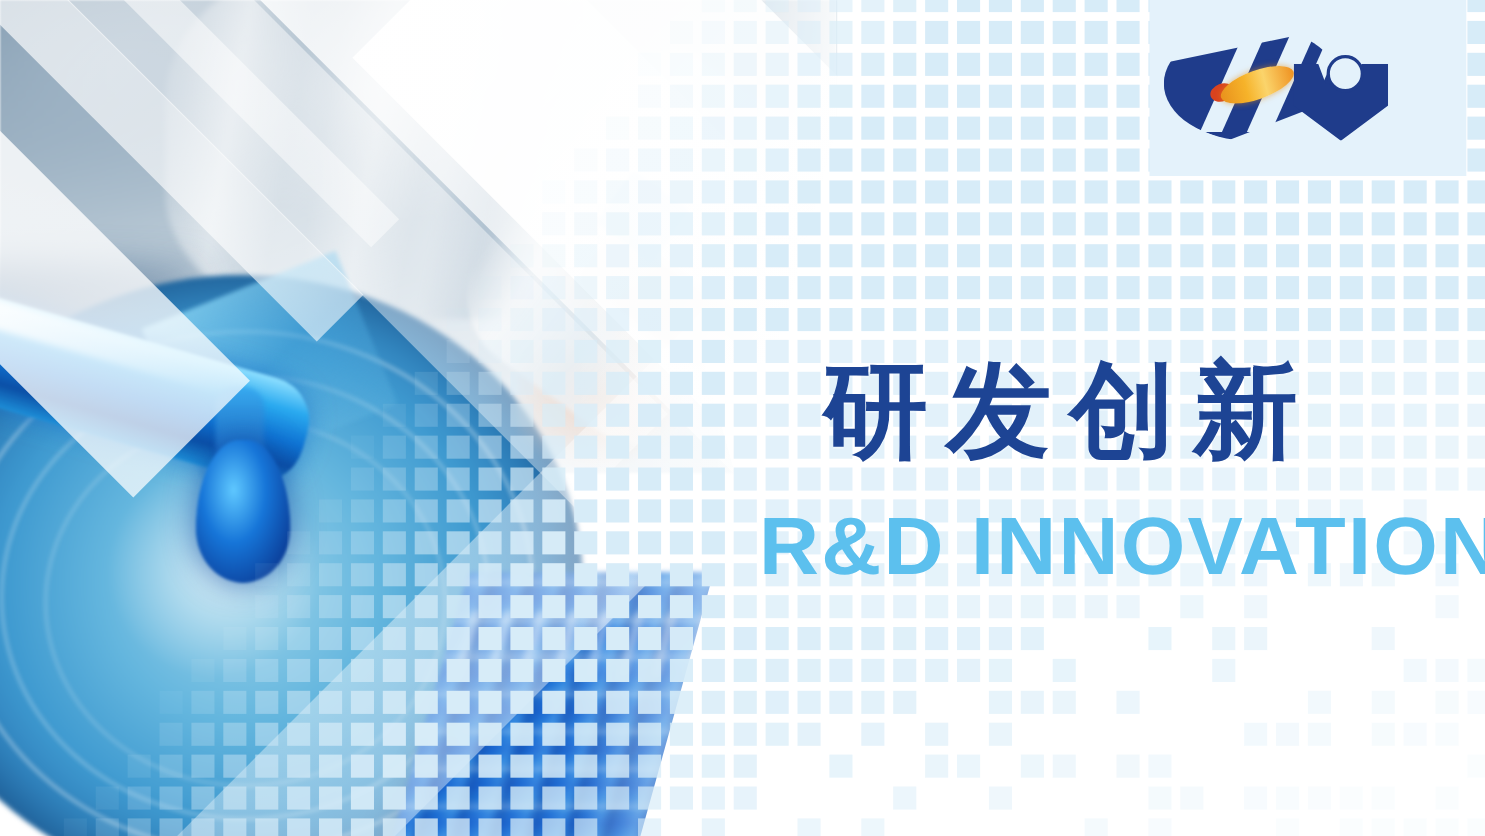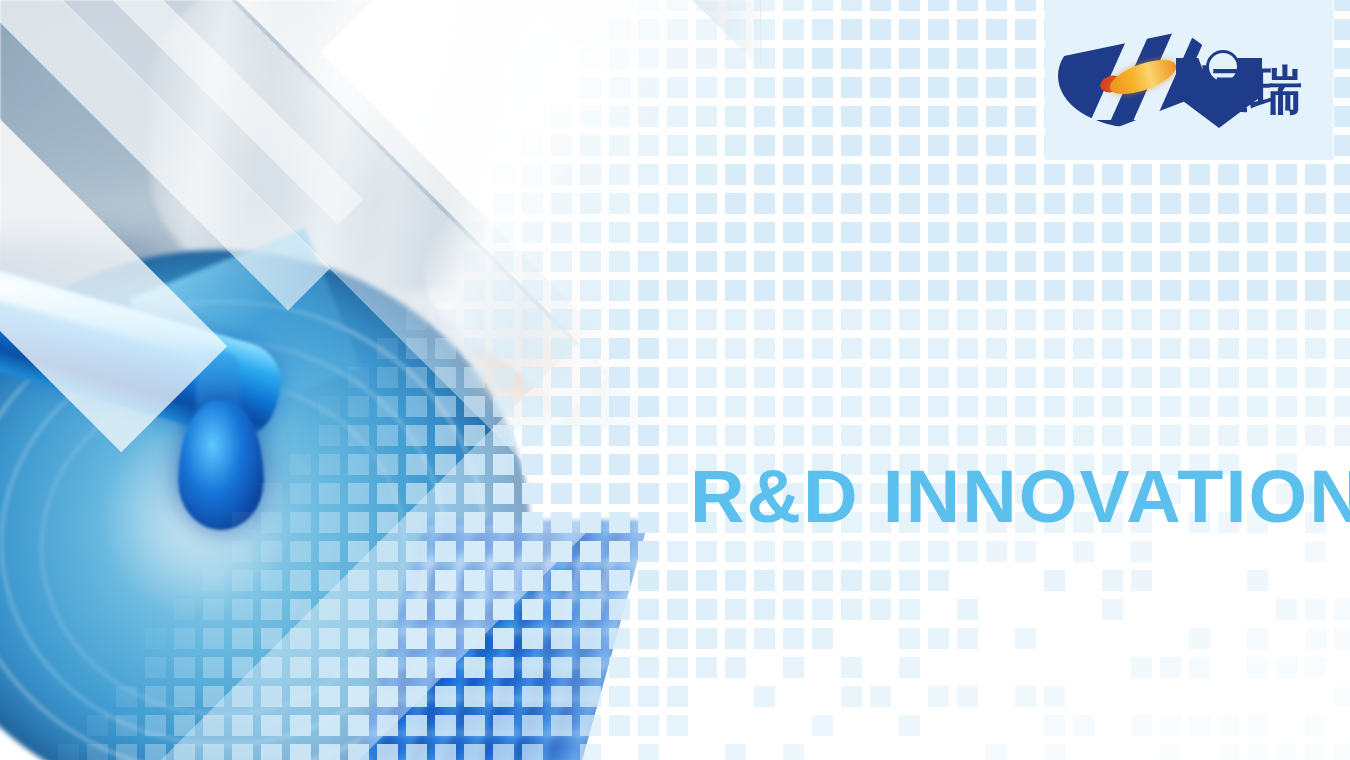--- a/index.html
+++ b/index.html
@@ -1117,28 +1117,28 @@
       <div class="sq" style="left: 986px; top: 744px; width: 21px; height: 21px; background: rgb(215, 236, 248); opacity: 0.261;"></div>
       <div class="sq" style="left: 1044px; top: 744px; width: 21px; height: 21px; background: rgb(215, 236, 248); opacity: 0.209;"></div>
       <div class="sq" style="left: 1160px; top: 744px; width: 21px; height: 21px; background: rgb(215, 236, 248); opacity: 0.12;"></div>
       <div class="sq" style="left: 1218px; top: 744px; width: 21px; height: 21px; background: rgb(215, 236, 248); opacity: 0.12;"></div>
       <div class="sq" style="left: 1247px; top: 744px; width: 21px; height: 21px; background: rgb(215, 236, 248); opacity: 0.12;"></div>
       <div class="sq" style="left: 1276px; top: 744px; width: 21px; height: 21px; background: rgb(215, 236, 248); opacity: 0.12;"></div>
       <div class="sq" style="left: 1305px; top: 744px; width: 21px; height: 21px; background: rgb(215, 236, 248); opacity: 0.12;"></div>
       <div class="sq" style="left: 1334px; top: 744px; width: 21px; height: 21px; background: rgb(215, 236, 248); opacity: 0.12;"></div>
     </div>
 
+  <div class="title-zh">研发创新</div>
   <div class="title-en">R&amp;D INNOVATION</div>
 
   <div class="logo-panel"></div>
   <div class="logo-mark">
     <div class="oval"></div>
     <div class="oval-stripe s1"></div>
     <div class="oval-stripe s2"></div>
     <div class="oval-stripe s3"></div>
     <div class="flare-tip"></div>
     <div class="flare"></div>
     <div class="bowl"></div>
     <div class="bowl-dot"></div>
   </div>
-  <div class="logo-text">恒瑞</div>
 
 </div>
 
 </body></html>

